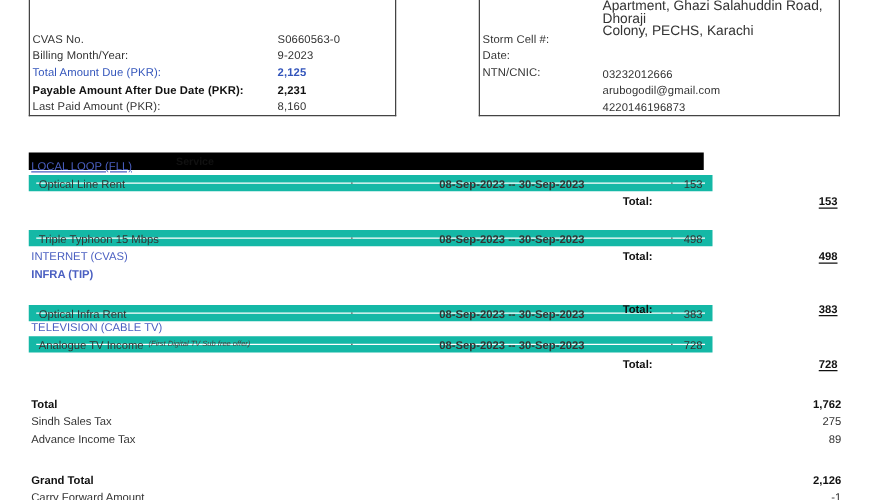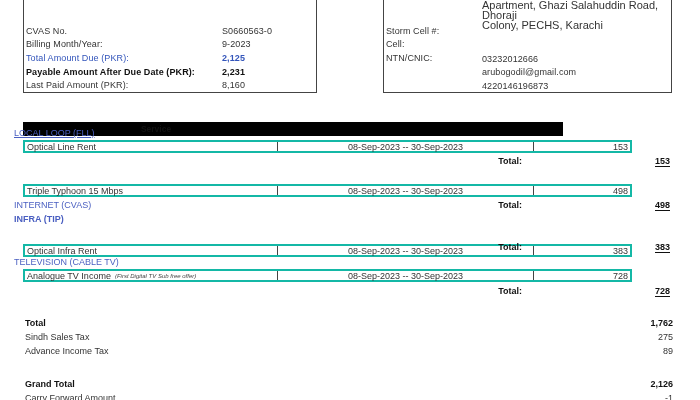--- a/index.html
+++ b/index.html
@@ -19,26 +19,26 @@
     .bold { font-weight: bold; color: #111; }
 
     .addr { position: absolute; left: 98px; top: 2px; font-size: 11px; line-height: 10px; color: #333; width: 190px; }
 
     .thead { position: absolute; top: 122px; left: 23px; width: 540px; height: 14px; border: 7px solid #000000; display: flex; font-weight: bold; font-size: 8.5px; color: #111; }
     .thead div { display: flex; align-items: center; justify-content: center; }
     .c1 { width: 253px; border-right: 1px solid #444; }
     .c2 { width: 256px; border-right: 1px solid #444; }
     .c3 { flex: 1; }
 
-    .cat { position: absolute; left: 14px; font-size: 9px; color: #4a5fc1; line-height: 11px; }
+    .cat { position: absolute; left: 25px; font-size: 9px; color: #4a5fc1; line-height: 11px; }
     .cat.underline { text-decoration: underline; }
 
-    .row { position: absolute; left: 23px; width: 609px; height: 13px; border: 2px solid #14b8a6; display: flex; font-size: 9px; color: #333; }
+    .row { position: absolute; left: 23px; width: 547px; height: 13px; border: 6px solid #14b8a6; display: flex; font-size: 9px; color: #333; }
     .row .r1 { width: 253px; border-right: 1px solid #444; padding-left: 2px; display: flex; align-items: center; white-space: nowrap; }
-    .row .r2 { width: 256px; border-right: 1px solid #444; display: flex; align-items: center; justify-content: center; }
+    .row .r2 { width: 256px; border-right: 1px solid #444; display: flex; align-items: center; justify-content: center; font-weight: bold; }
     .row .r3 { flex: 1; display: flex; align-items: center; justify-content: flex-end; padding-right: 2px; }
     .note { font-style: italic; font-size: 6px; margin-left: 4px; color: #444; }
 
     .subtotal-label { position: absolute; left: 460px; width: 62px; text-align: right; font-weight: bold; font-size: 9px; color: #111; }
     .subtotal-val { position: absolute; right: 30px; font-weight: bold; font-size: 9px; color: #111; border-bottom: 1px solid #111; line-height: 10px; padding-bottom: 0px; }
 
     .sum-label { position: absolute; left: 25px; font-size: 9px; color: #333; line-height: 11px; }
     .sum-val { position: absolute; right: 27px; font-size: 9px; color: #333; text-align: right; line-height: 11px; }
     .sum-label.b, .sum-val.b { font-weight: bold; color: #111; }
   </style>
@@ -71,21 +71,21 @@
 <div class="box box-right">
   <div class="addr">
     <div>Apartment, Ghazi Salahuddin Road, Dhoraji</div>
     <div>Colony, PECHS, Karachi</div>
   </div>
   <div class="kv" style="top:28px;">
     <span class="k">Storm Cell #:</span>
     <span class="v">03232012666</span>
   </div>
   <div class="kv" style="top:41px;">
-    <span class="k">Cell:</span>
+    <span class="k">Date:</span>
     <span class="v">arubogodil@gmail.com</span>
   </div>
   <div class="kv" style="top:55px;">
     <span class="k">NTN/CNIC:</span>
     <span class="v">4220146196873</span>
   </div>
 </div>
 
 <div class="thead">
   <div class="c1">Service</div>

